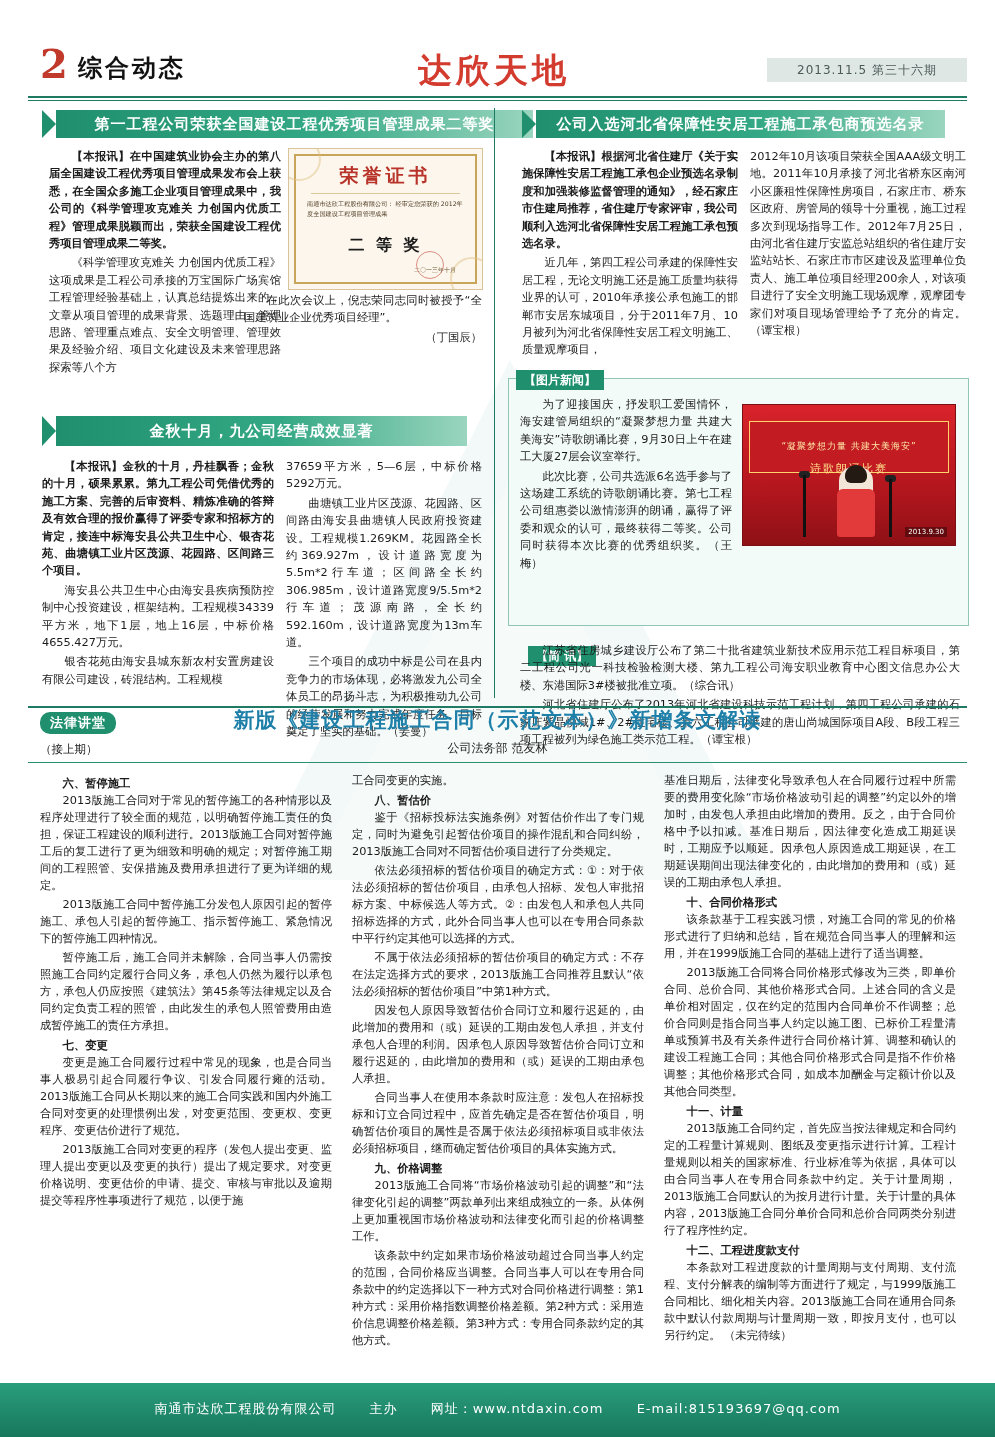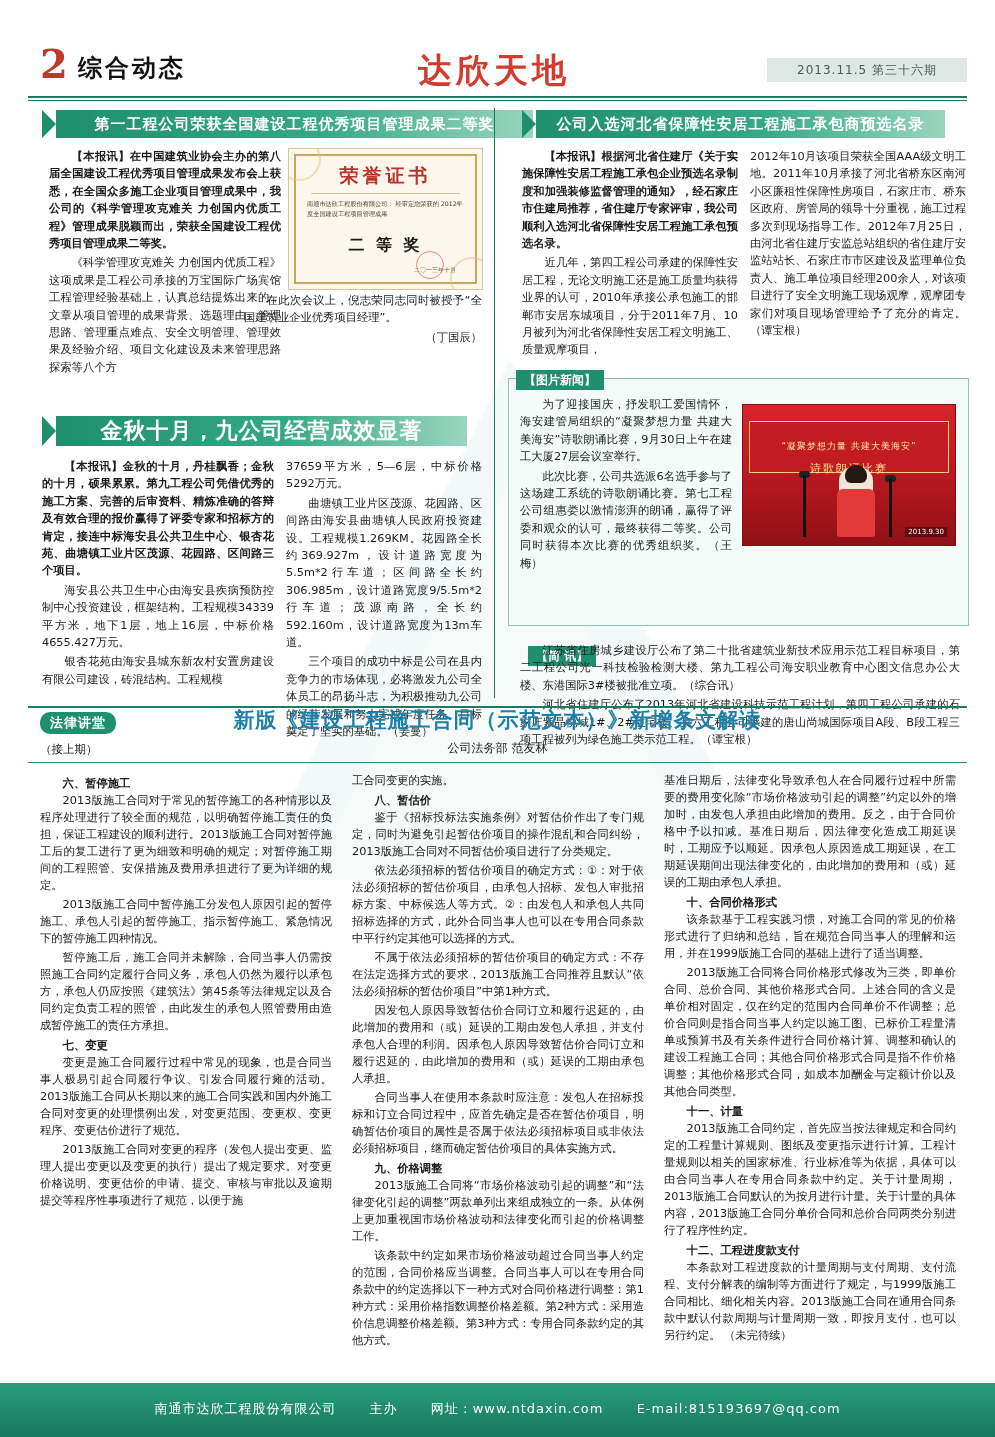--- a/index.html
+++ b/index.html
@@ -192,21 +192,21 @@
   <div class="cert-grade">二 等 奖</div>
   <div class="seal"></div>
   <div class="cert-date">二〇一三年十月</div>
 </div>
 
 <div class="col" style="left:244px;top:292px;width:238px;">
   <p>在此次会议上，倪志荣同志同时被授予“全国建筑业企业优秀项目经理”。</p>
   <p style="text-align:right;text-indent:0;">（丁国辰）</p>
 </div>
 
-<div class="banner" style="left:56px;top:416px;width:411px;height:30px;line-height:30px;font-size:22px;">金秋十月，九公司经营成效显著</div>
+<div class="banner" style="left:56px;top:416px;width:411px;height:30px;line-height:30px;font-size:15px;">金秋十月，九公司经营成效显著</div>
 <div class="banner-tri" style="left:42px;top:416px;border-top-width:15px;border-bottom-width:15px;"></div>
 
 <div class="col" style="left:42px;top:458px;width:232px;">
   <p class="lead">【本报讯】金秋的十月，丹桂飘香；金秋的十月，硕果累累。第九工程公司凭借优秀的施工方案、完善的后审资料、精炼准确的答辩及有效合理的报价赢得了评委专家和招标方的肯定，接连中标海安县公共卫生中心、银杏花苑、曲塘镇工业片区茂源、花园路、区间路三个项目。</p>
   <p>海安县公共卫生中心由海安县疾病预防控制中心投资建设，框架结构。工程规模34339平方米，地下1层，地上16层，中标价格4655.427万元。</p>
   <p>银杏花苑由海安县城东新农村安置房建设有限公司建设，砖混结构。工程规模</p>
 </div>
 <div class="col" style="left:286px;top:458px;width:196px;">
   <p style="text-indent:0;">37659平方米，5—6层，中标价格5292万元。</p>
   <p>曲塘镇工业片区茂源、花园路、区间路由海安县曲塘镇人民政府投资建设。工程规模1.269KM。花园路全长约369.927m，设计道路宽度为5.5m*2行车道；区间路全长约306.985m，设计道路宽度9/5.5m*2行车道；茂源南路，全长约592.160m，设计道路宽度为13m车道。</p>

